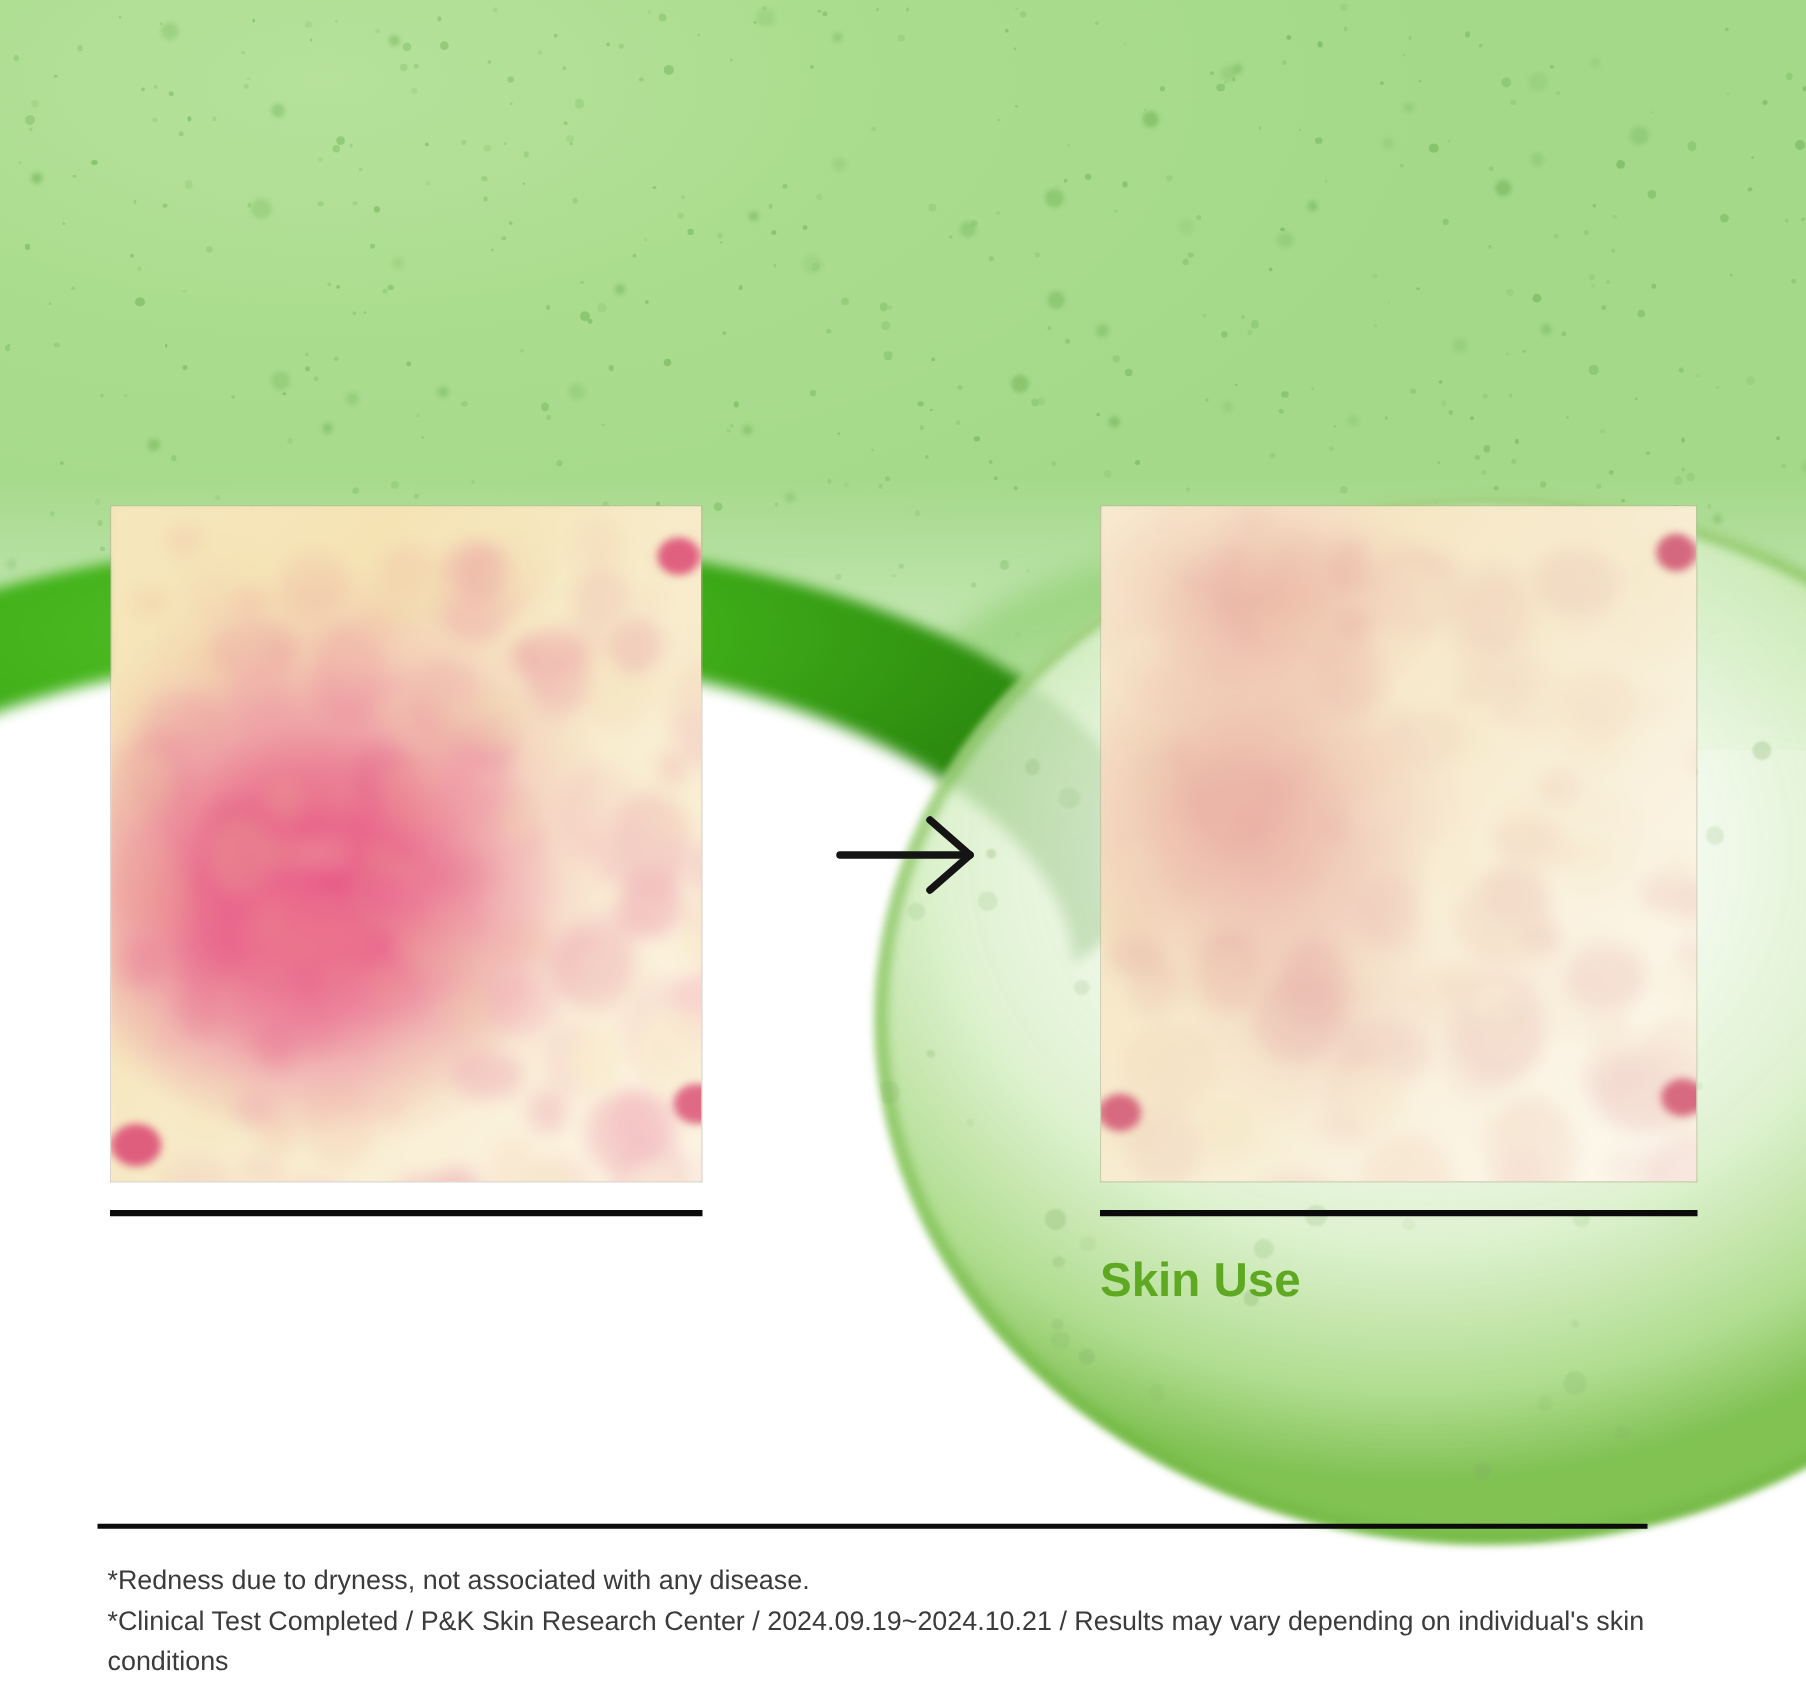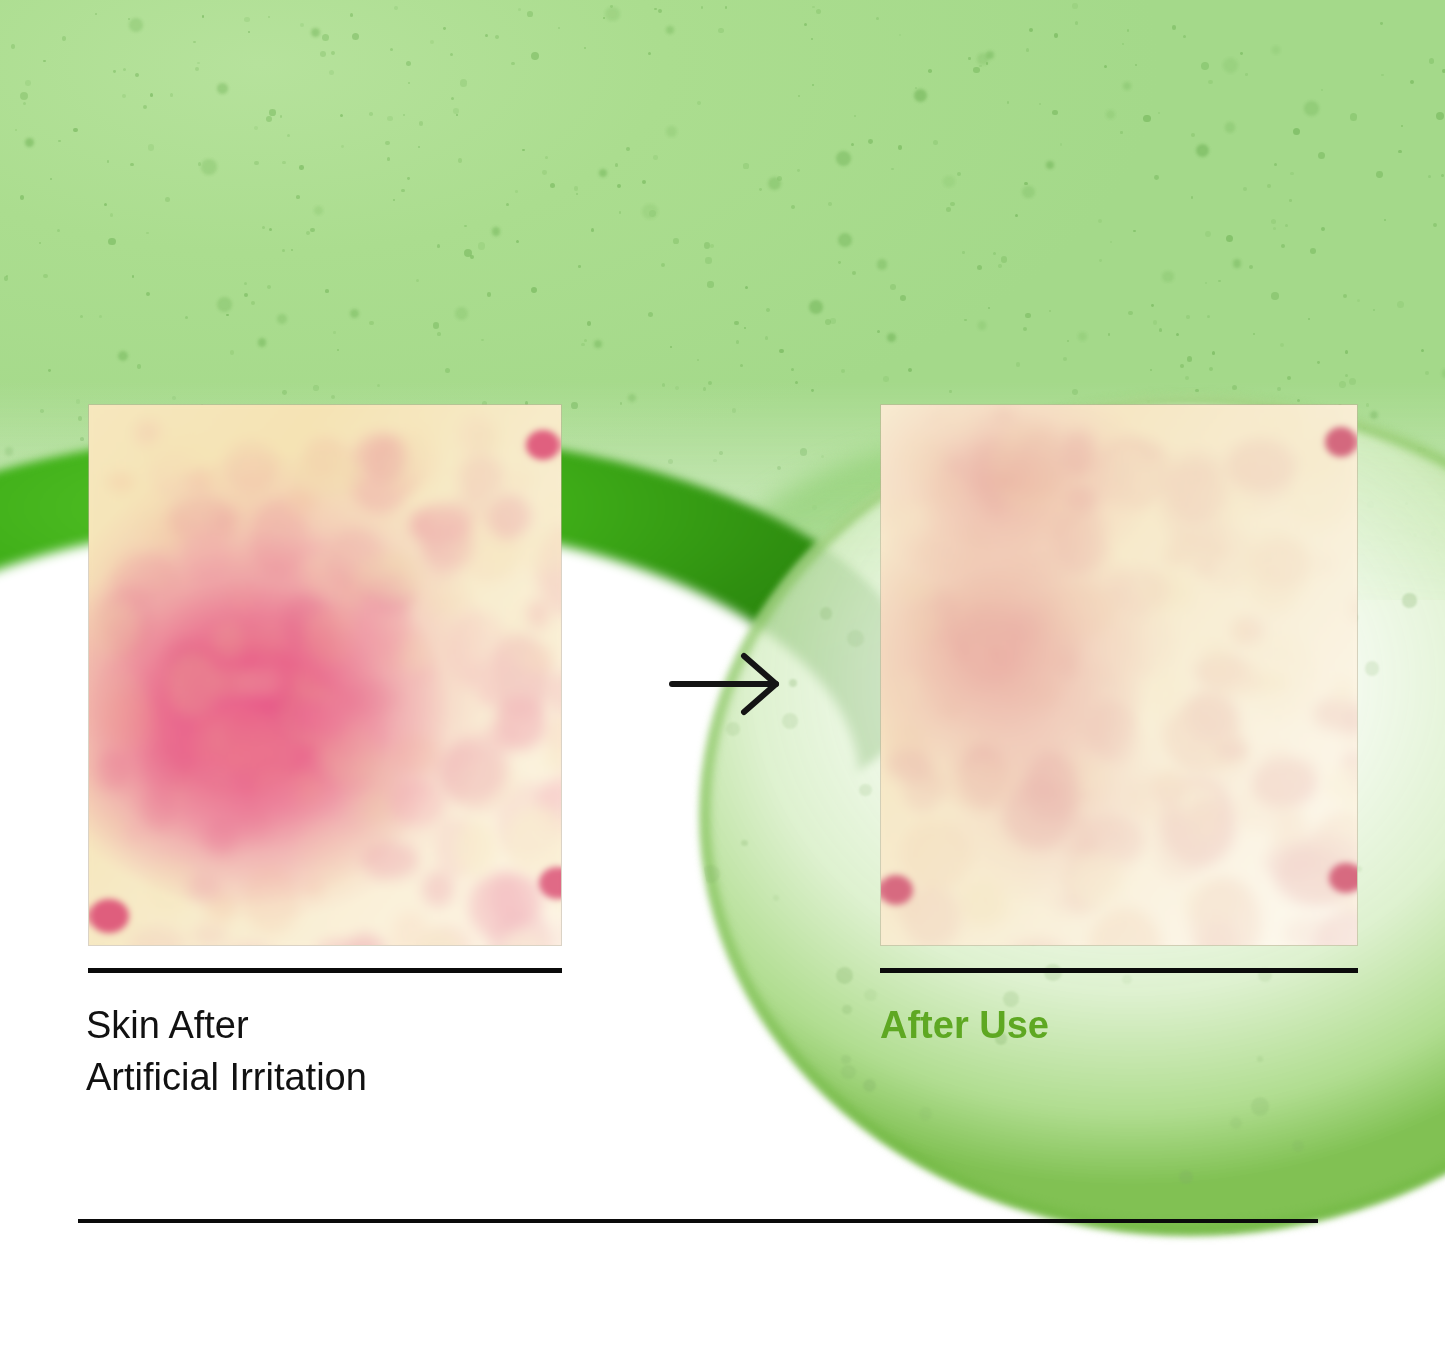--- a/index.html
+++ b/index.html
@@ -1235,19 +1235,19 @@
       </div>
     <div class="papule" style="left:444px;top:22px;width:32px;height:30px;background:#d4687e;"></div>
     <div class="papule" style="left:-2px;top:470px;width:34px;height:30px;background:#d76a80;"></div>
     <div class="papule" style="left:448px;top:458px;width:34px;height:30px;background:#d76a80;"></div>
     <div class="photo-soften"></div>
   </div>
 
   <div class="cap-rule cap-rule-left"></div>
   <div class="cap-rule cap-rule-right"></div>
 
-  <div class="caption caption-left">Skin After
-Artificial Irritation</div>
-  <div class="caption caption-right">After Use</div>
+  <div class="caption caption-right">Skin Use</div>
 
   <div class="foot-rule"></div>
+  <div class="footnote">*Redness due to dryness, not associated with any disease.
+*Clinical Test Completed / P&amp;K Skin Research Center / 2024.09.19~2024.10.21 / Results may vary depending on individual's skin conditions</div>
 
 </div>
 
 </body></html>

